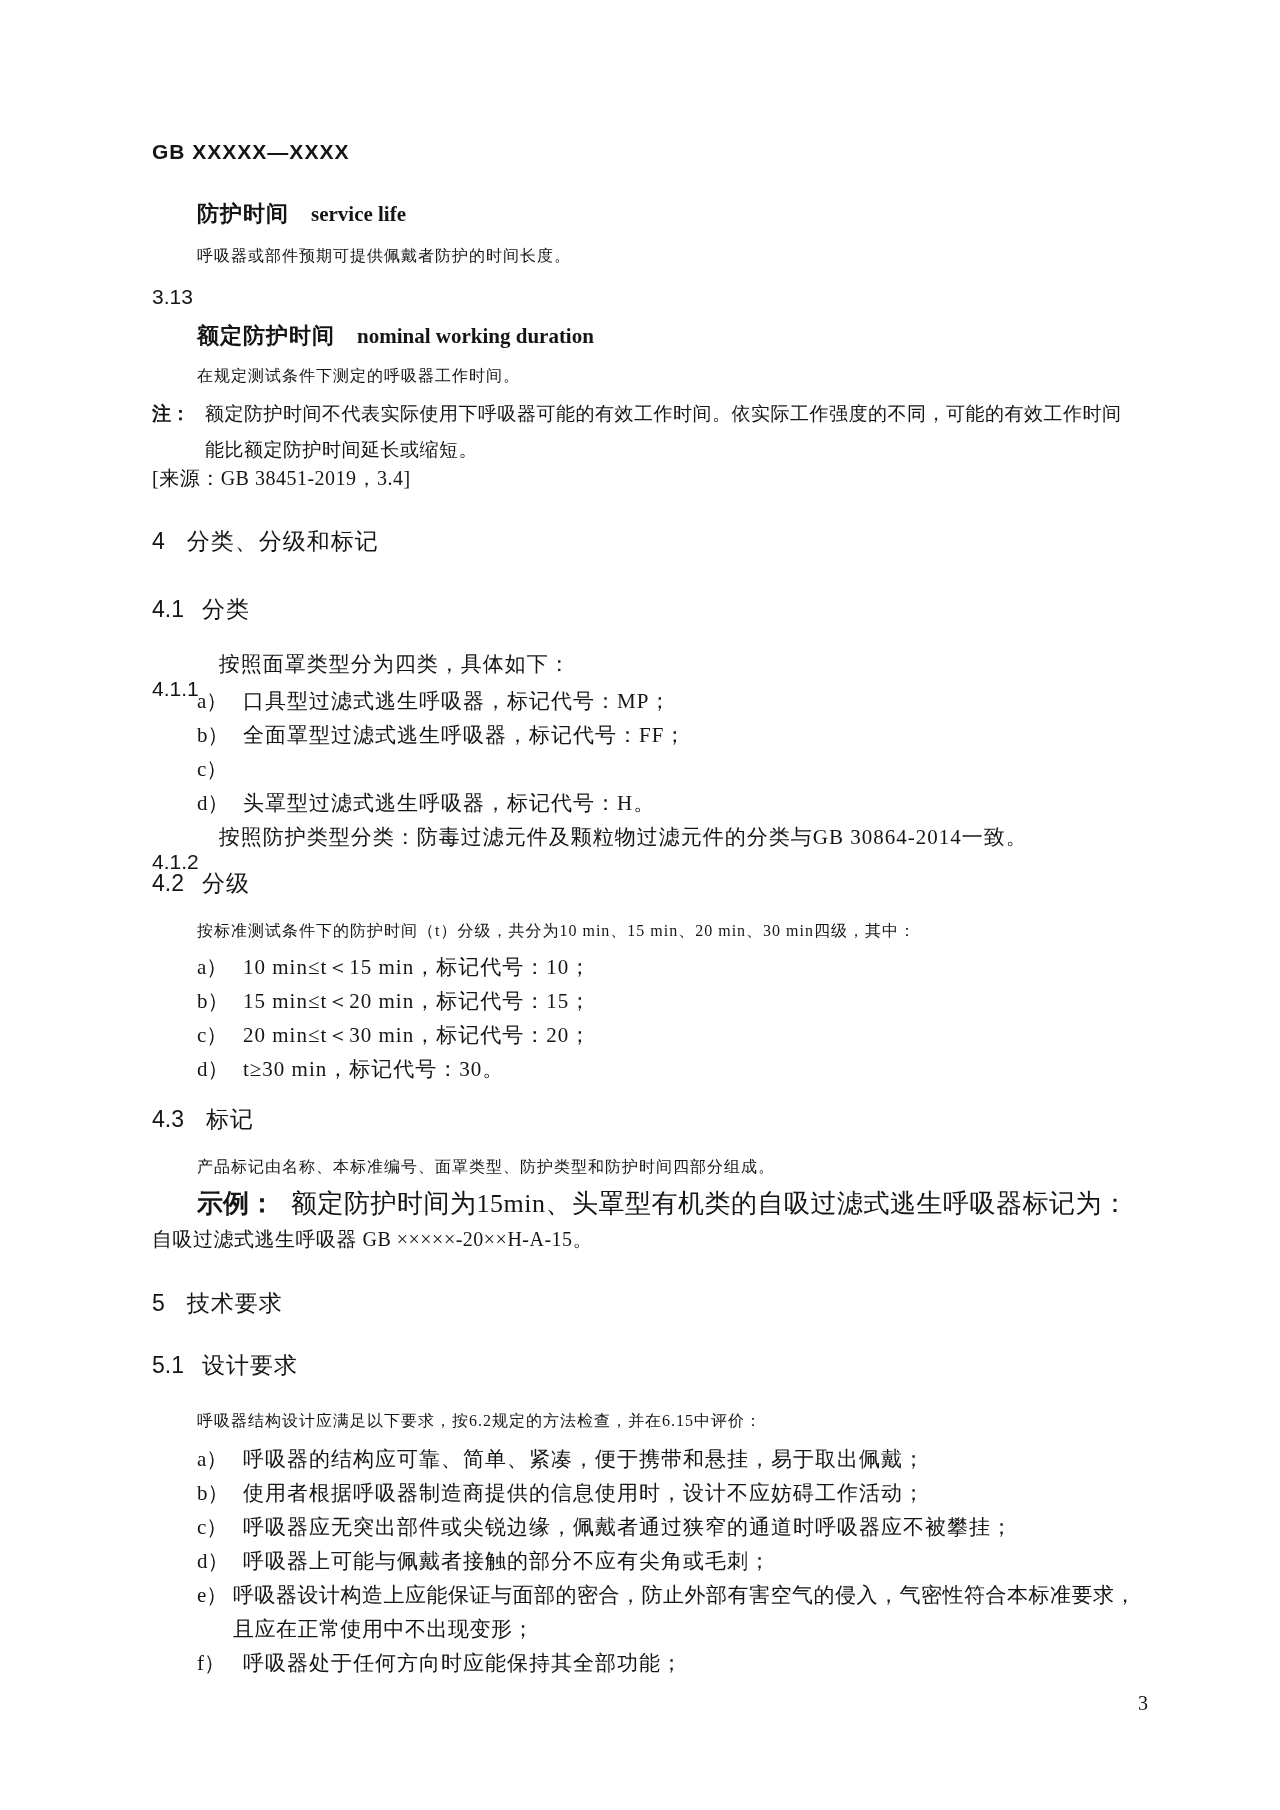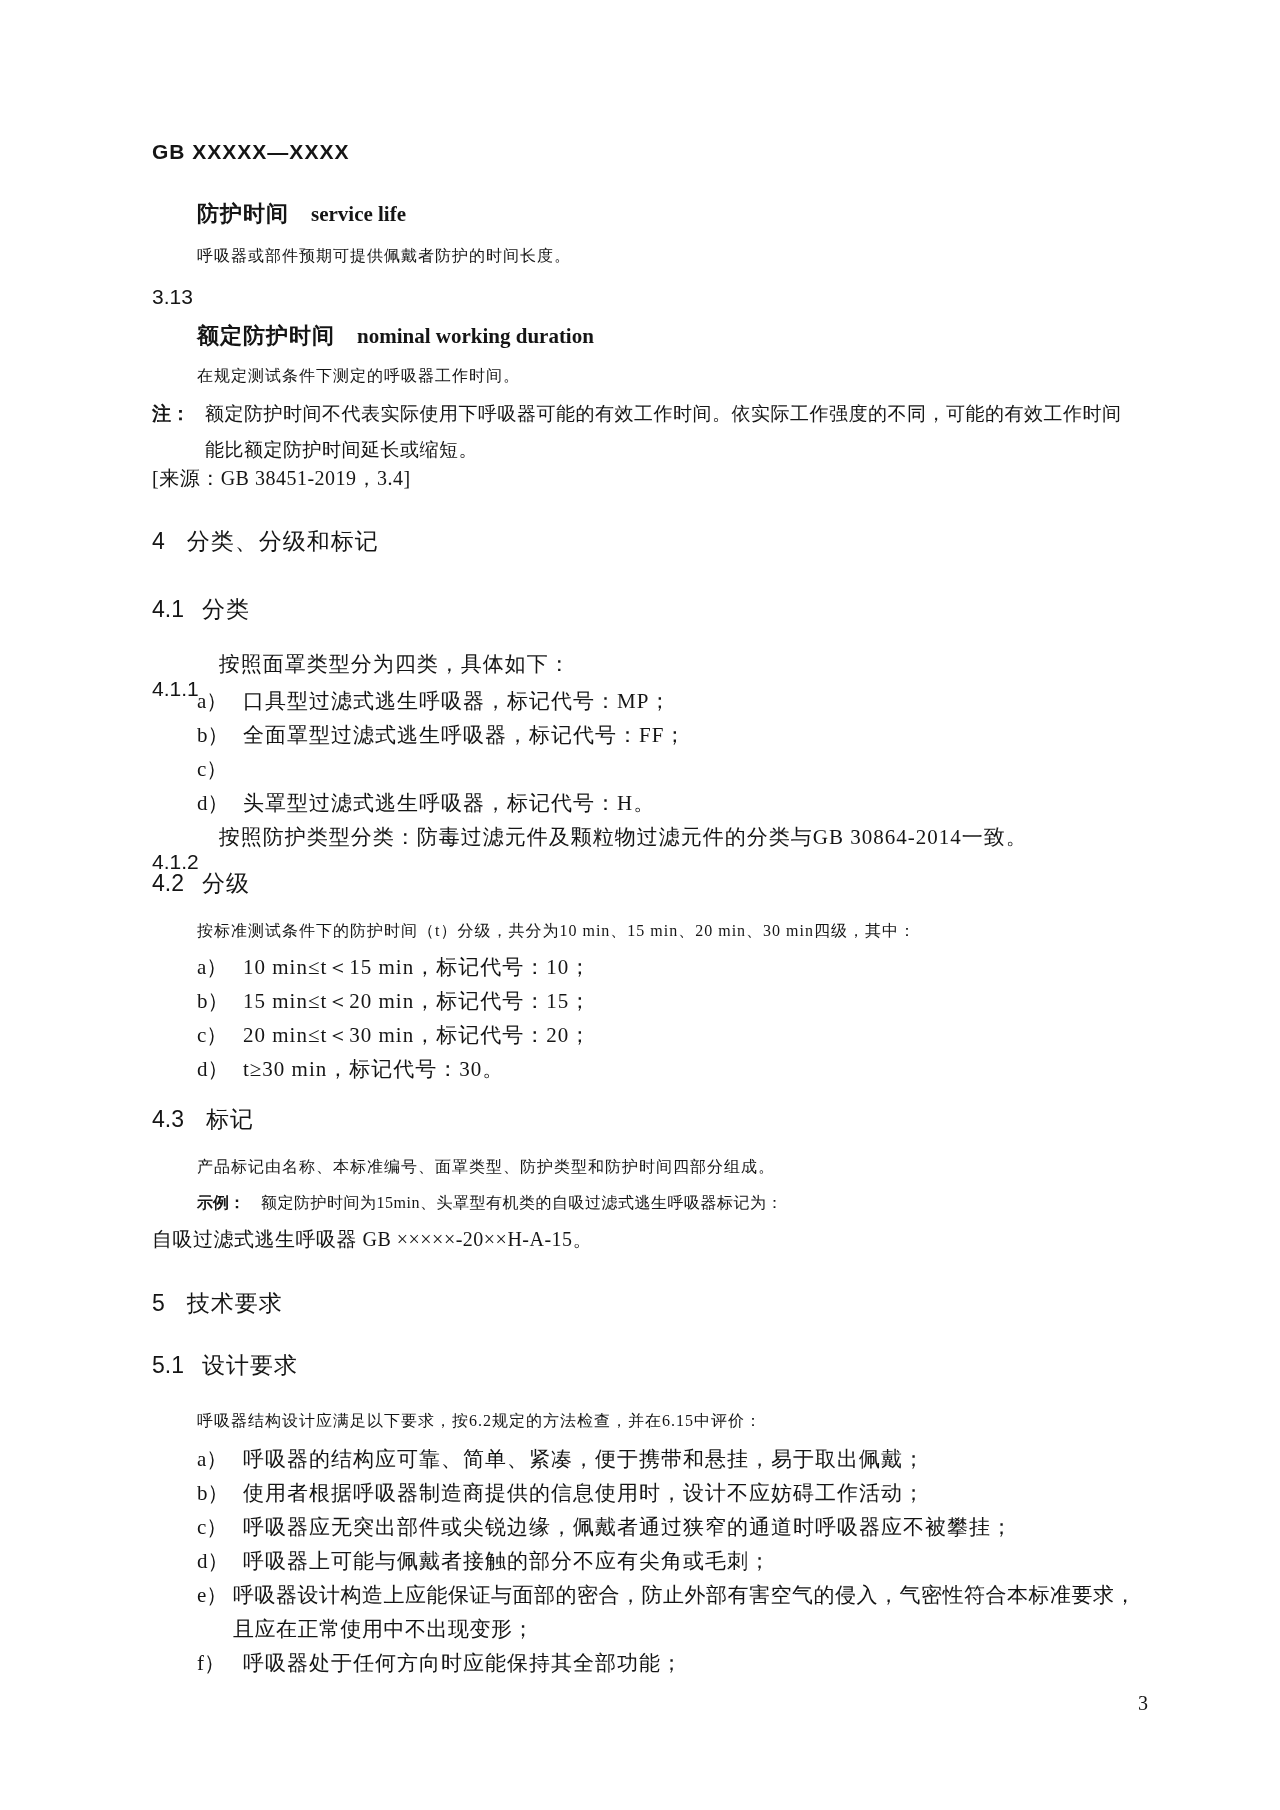--- a/index.html
+++ b/index.html
@@ -72,21 +72,21 @@
 
   
   .olist { font-size: 21px; }
   .olist .item { display: flex; padding-left: 45px; line-height: 34px; }
   .olist .i-label { flex: 0 0 46px; }
   .olist .item.tight .i-label { flex: 0 0 36px; }
   .olist .i-text { letter-spacing: 1px; }
   .olist .item.tight .i-text { max-width: 905px; letter-spacing: 0.5px; }
 
   
-  .example-line { padding-left: 45px; font-size: 16px; line-height: 30px; }
+  .example-line { padding-left: 45px; font-size: 26px; line-height: 30px; }
   .example-label {
     font-family: "Liberation Sans", "DejaVu Sans", sans-serif;
     font-weight: bold;
     margin-right: 16px;
   }
   .example-text { letter-spacing: 0.5px; }
   .marking-line { font-size: 20px; line-height: 30px; letter-spacing: 0.5px; }
 
   .page-number { top: 1692px; text-align: right; padding-right: 10px; font-size: 20px; }
 </style>

